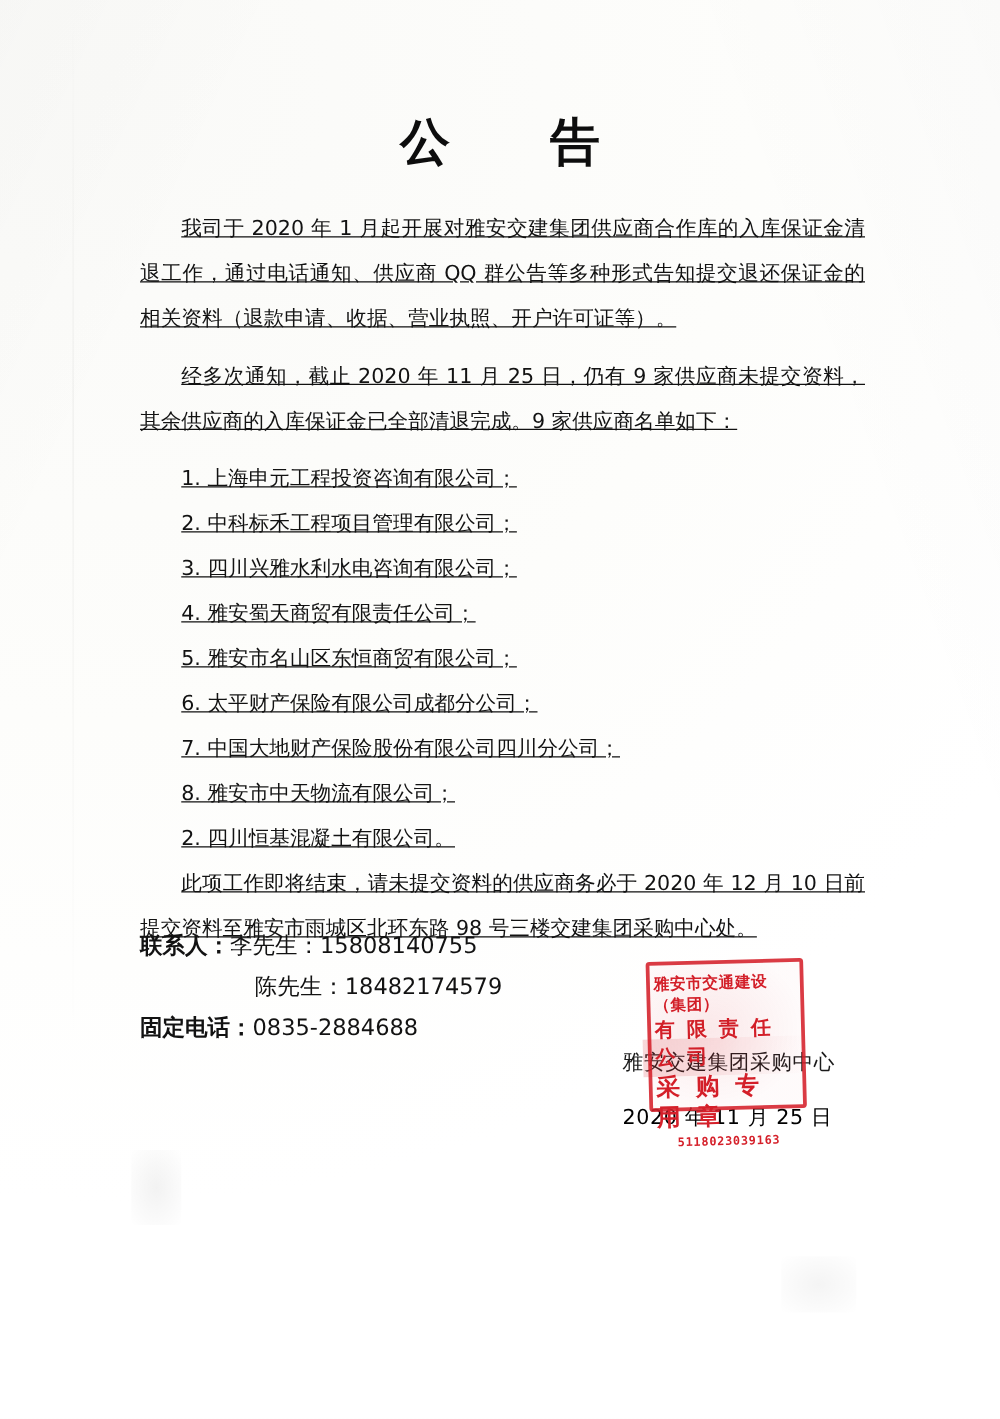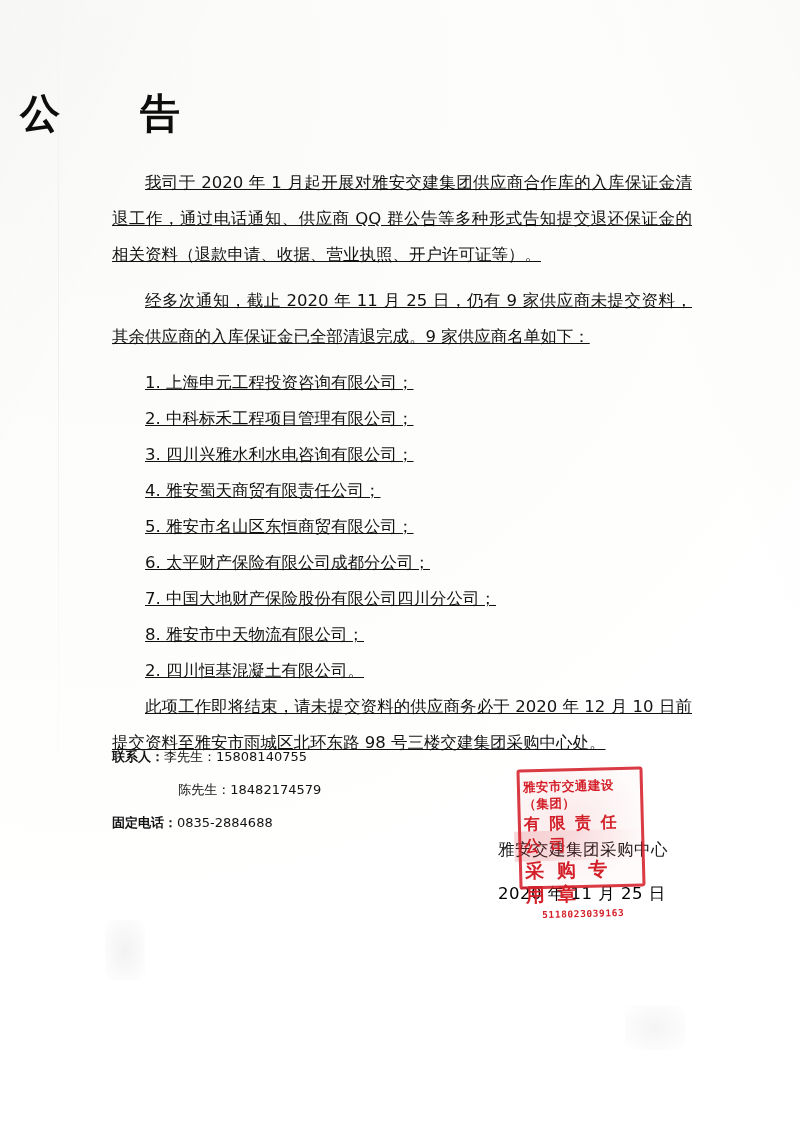--- a/index.html
+++ b/index.html
@@ -49,20 +49,21 @@
     left: 0; top: 0;
     width: 800px;
     height: 1135px;
   }
 
   .doc-title {
     position: absolute;
     left: 0;
     top: 86px;
     width: 800px;
+    text-align: center;
     font-family: "DejaVu Serif", "Liberation Serif", serif;
     font-size: 40px;
     font-weight: 700;
     letter-spacing: 20px;
     text-indent: 20px;
     color: #0d0d0d;
   }
 
   .body-block {
     position: absolute;
@@ -95,21 +96,21 @@
     color: #121212;
   }
 
   .contacts {
     position: absolute;
     left: 112px;
     top: 740px;
     width: 560px;
   }
   .contact-row {
-    font-size: 13px;
+    font-size: 18px;
     line-height: 33px;
     color: #121212;
     white-space: nowrap;
   }
   .contact-row .lbl { font-weight: 700; }
   .contact-row .lbl-blank { display: inline-block; width: 5.1em; }
 
   
   .sign-block {
     position: absolute;

